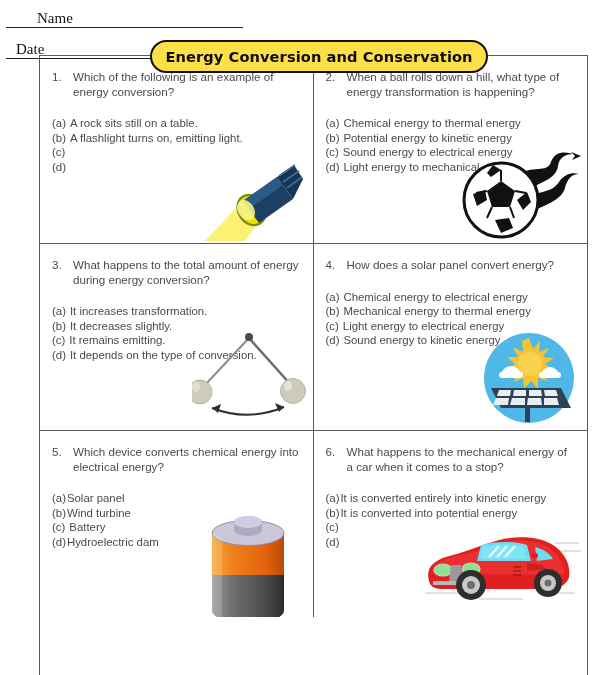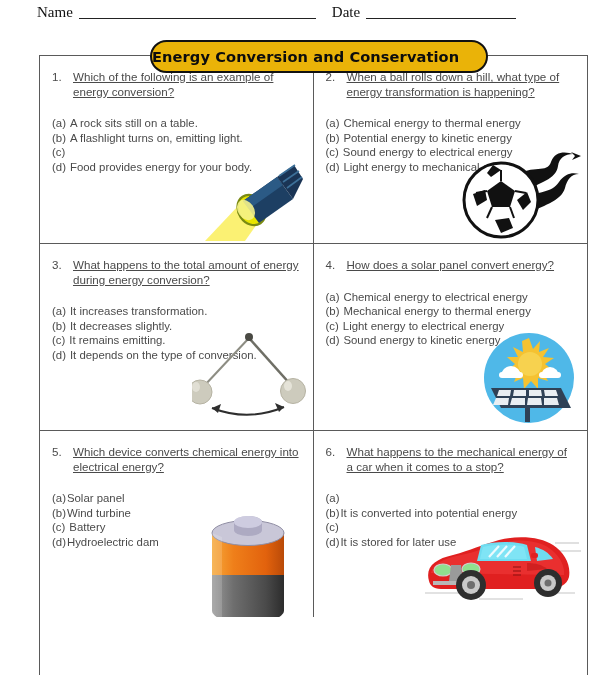--- a/index.html
+++ b/index.html
@@ -18,38 +18,39 @@
 
   
   .header-row {
     position: absolute;
     top: 0;
     left: 0;
     width: 616px;
     height: 24px;
     display: flex;
     align-items: flex-start;
-    padding-top: 3px;
+    padding-top: 9px;
     box-sizing: border-box;
+    flex-direction: column;
   }
   .hdr-label {
     font-family: "Liberation Serif", serif;
     font-size: 15px;
     color: #111111;
     line-height: 18px;
     white-space: nowrap;
   }
   .hdr-rule {
     border-bottom: 1.2px solid #222222;
     height: 15px;
     margin: 0 0 0 6px;
   }
   .name-label { margin-left: 37px; }
   .name-rule  { width: 237px; }
-  .date-label { margin-left: 16px; }
+  .date-label { margin-left: 16px; margin-top: 12px; }
   .date-rule  { width: 150px; }
 
   
   .sheet {
     position: absolute;
     left: 39px;
     top: 55px;
     width: 549px;
     height: 640px;
     border: 1.3px solid #5a5a5a;
@@ -76,21 +77,21 @@
   .q-head {
     display: flex;
     font-size: 11.6px;
     line-height: 14.5px;
     color: #4a4a4a;
   }
   .q-num {
     width: 21px;
     flex: 0 0 21px;
   }
-  .q-text { flex: 1 1 auto; text-decoration: underline; }
+  .q-text { flex: 1 1 auto; }
 
   .opts {
     margin-top: 17px;
     font-size: 11.4px;
     line-height: 14.6px;
     color: #4a4a4a;
   }
   .opt {
     display: flex;
     white-space: nowrap;
@@ -125,26 +126,26 @@
   
   .art-car { right: 4px; bottom: 10px; width: 164px; height: 84px; }
 
   
   .banner {
     position: absolute;
     left: 150px;
     top: 40px;
     width: 338px;
     height: 33px;
-    background: #eab308;
+    background: #fde047;
     border: 2.4px solid #111111;
     border-radius: 17px;
     display: flex;
     align-items: center;
-    justify-content: flex-start;
+    justify-content: center;
     box-sizing: border-box;
     z-index: 5;
   }
   .banner-text {
     font-family: "DejaVu Sans", sans-serif;
     font-weight: bold;
     font-size: 14.6px;
     letter-spacing: 0.1px;
     color: #0d0d0d;
     white-space: nowrap;
@@ -179,21 +180,20 @@
         </div>
         <div class="opt">
           <span class="opt-key">(b)</span>
           <span>A flashlight turns on, emitting light.</span>
         </div>
         <div class="opt">
           <span class="opt-key">(c)</span>
         </div>
         <div class="opt">
           <span class="opt-key">(d)</span>
-          <span>Food provides energy for your body.</span>
         </div>
       </div>
 
       <svg class="art art-flashlight" viewBox="0 0 110 88">
         <path d="M6 86 L40 50 L63 62 L46 86 Z" fill="#f7e600" opacity="0.55"></path>
         <ellipse cx="52.5" cy="55" rx="13" ry="16" transform="rotate(-34 52.5 55)" fill="#e8e400" stroke="#7a8a12" stroke-width="2.2"></ellipse>
         <path d="M44 46 L78 22 L94 44 L60 68 Z" fill="#1d3f63"></path>
         <path d="M44 46 L78 22 L84 30 L50 54 Z" fill="#2b5a85"></path>
         <path d="M78 22 L95 10 L104 24 L94 44 Z" fill="#1a3455"></path>
         <path d="M80 21 L96 10" stroke="#3d7099" stroke-width="1.6"></path>
@@ -388,31 +388,31 @@
     </div>
 
     <div class="cell row-div">
       <div class="q-head">
         <span class="q-num">6.</span>
         <span class="q-text">What happens to the mechanical energy of a car when it comes to a stop?</span>
       </div>
       <div class="opts">
         <div class="opt tight">
           <span class="opt-key">(a)</span>
+          <span>It is converted entirely into kinetic energy</span>
         </div>
         <div class="opt tight">
           <span class="opt-key">(b)</span>
           <span>It is converted into potential energy</span>
         </div>
         <div class="opt tight">
           <span class="opt-key">(c)</span>
         </div>
         <div class="opt tight">
           <span class="opt-key">(d)</span>
-          <span>It is stored for later use</span>
         </div>
       </div>
 
       <svg class="art art-car" viewBox="0 0 164 84">
         <g stroke="#d8d8d8" stroke-width="1.6">
           <line x1="6" y1="70" x2="44" y2="70"></line>
           <line x1="60" y1="76" x2="104" y2="76"></line>
           <line x1="120" y1="70" x2="156" y2="70"></line>
           <line x1="136" y1="20" x2="160" y2="20"></line>
           <line x1="140" y1="28" x2="162" y2="28"></line>

